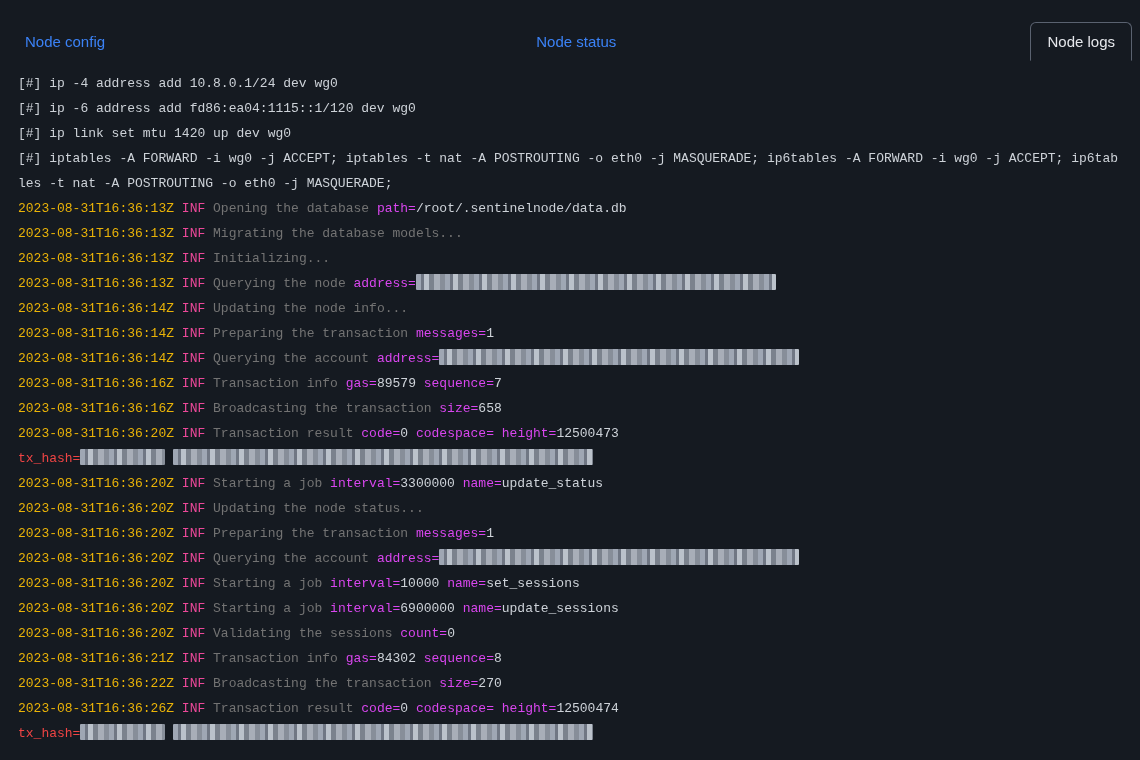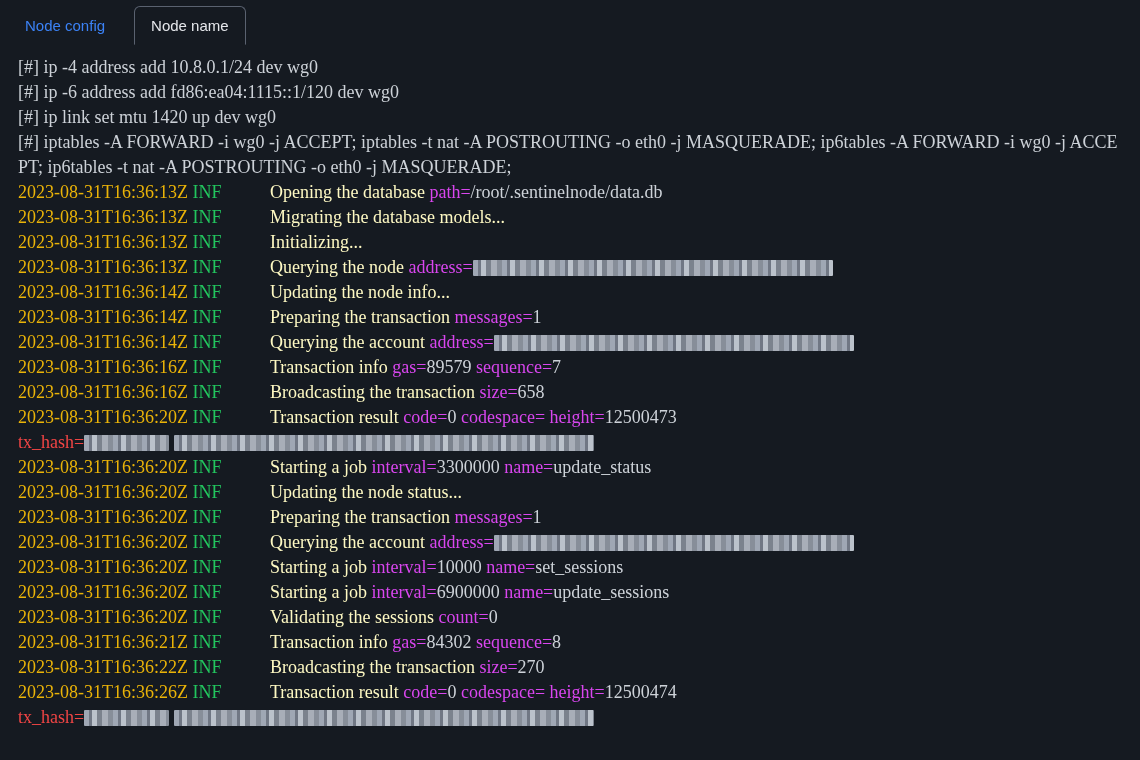--- a/index.html
+++ b/index.html
@@ -8,54 +8,55 @@
       color: #cdd2d8;
       font-family: 'Segoe UI', Tahoma, sans-serif;
       width: 1140px;
       height: 760px;
       overflow: hidden;
       display: flex;
       flex-direction: column;
     }
     .tabs {
       display: flex;
-      padding: 6px 8px 0 8px;
-      gap: 12px;
+      padding: 22px 8px 0 8px;
+      gap: 5px;
+      justify-content: space-between;
     }
     .tab {
       padding: 10px 16px;
       color: #3b82f6;
       cursor: pointer;
       border: 1px solid transparent;
       border-radius: 6px 6px 0 0;
       font-size: 15px;
     }
     .tab.active {
       color: #e5e7eb;
       border: 1px solid #5a6270;
       border-bottom: 1px solid #151a21;
       position: relative;
       z-index: 2;
     }
     .log-container {
       flex: 1;
       overflow-y: scroll;
       padding: 10px 18px 40px 18px;
-      font-family: Liberation Serif, serif;
-      font-size: 18px;
+      font-family: Liberation Mono, monospace;
+      font-size: 13px;
       line-height: 25px;
       white-space: pre-wrap;
       word-break: break-all;
     }
     .log-container::-webkit-scrollbar { width: 16px; }
     .log-container::-webkit-scrollbar-track { background: #2b2f36; }
     .log-container::-webkit-scrollbar-thumb { background: #6b7280; }
     .ts { color: #eab308; }
-    .lvl { color: #22c55e; }
-    .msg { color: #fef9c3; margin-left: 44px; }
+    .lvl { color: #ec4899; }
+    .msg { color: #737373; }
     .kv { color: #d946ef; }
     .val { color: #cdd2d8; text-align: right; }
     .txh { color: #ef4444; }
     .plain { color: #cdd2d8; }
     .cen {
       display: inline-block;
       vertical-align: -3px;
       height: 16px;
       background: repeating-linear-gradient(90deg,
         #9ca3af 0 5px, #717884 5px 8px, #b6bcc4 8px 13px, #7b828c 13px 18px,
@@ -65,16 +66,17 @@
     }
     .cen.w360 { width: 360px; }
     .cen.w85  { width: 85px;  }
     .cen.w420 { width: 420px; }
   </style>
 </head>
 <body>
 
 <div class="tabs">
   <div class="tab">Node config</div>
-  <div class="tab active">Node name</div>
+  <div class="tab">Node status</div>
+  <div class="tab active">Node logs</div>
 </div>
 
 <div class="log-container" id="logpane"><div class="plain">[#] ip -4 address add 10.8.0.1/24 dev wg0</div><div class="plain">[#] ip -6 address add fd86:ea04:1115::1/120 dev wg0</div><div class="plain">[#] ip link set mtu 1420 up dev wg0</div><div class="plain">[#] iptables -A FORWARD -i wg0 -j ACCEPT; iptables -t nat -A POSTROUTING -o eth0 -j MASQUERADE; ip6tables -A FORWARD -i wg0 -j ACCEPT; ip6tables -t nat -A POSTROUTING -o eth0 -j MASQUERADE;</div><div><span class="ts">2023-08-31T16:36:13Z</span> <span class="lvl">INF</span> <span class="msg">Opening the database</span> <span class="kv">path=</span><span class="val">/root/.sentinelnode/data.db</span></div><div><span class="ts">2023-08-31T16:36:13Z</span> <span class="lvl">INF</span> <span class="msg">Migrating the database models...</span></div><div><span class="ts">2023-08-31T16:36:13Z</span> <span class="lvl">INF</span> <span class="msg">Initializing...</span></div><div><span class="ts">2023-08-31T16:36:13Z</span> <span class="lvl">INF</span> <span class="msg">Querying the node</span> <span class="kv">address=</span><span class="cen w360"></span></div><div><span class="ts">2023-08-31T16:36:14Z</span> <span class="lvl">INF</span> <span class="msg">Updating the node info...</span></div><div><span class="ts">2023-08-31T16:36:14Z</span> <span class="lvl">INF</span> <span class="msg">Preparing the transaction</span> <span class="kv">messages=</span><span class="val">1</span></div><div><span class="ts">2023-08-31T16:36:14Z</span> <span class="lvl">INF</span> <span class="msg">Querying the account</span> <span class="kv">address=</span><span class="cen w360"></span></div><div><span class="ts">2023-08-31T16:36:16Z</span> <span class="lvl">INF</span> <span class="msg">Transaction info</span> <span class="kv">gas=</span><span class="val">89579</span> <span class="kv">sequence=</span><span class="val">7</span></div><div><span class="ts">2023-08-31T16:36:16Z</span> <span class="lvl">INF</span> <span class="msg">Broadcasting the transaction</span> <span class="kv">size=</span><span class="val">658</span></div><div><span class="ts">2023-08-31T16:36:20Z</span> <span class="lvl">INF</span> <span class="msg">Transaction result</span> <span class="kv">code=</span><span class="val">0</span> <span class="kv">codespace=</span><span class="val"></span> <span class="kv">height=</span><span class="val">12500473</span></div><div><span class="txh">tx_hash=</span><span class="cen w85"></span> <span class="cen w420"></span></div><div><span class="ts">2023-08-31T16:36:20Z</span> <span class="lvl">INF</span> <span class="msg">Starting a job</span> <span class="kv">interval=</span><span class="val">3300000</span> <span class="kv">name=</span><span class="val">update_status</span></div><div><span class="ts">2023-08-31T16:36:20Z</span> <span class="lvl">INF</span> <span class="msg">Updating the node status...</span></div><div><span class="ts">2023-08-31T16:36:20Z</span> <span class="lvl">INF</span> <span class="msg">Preparing the transaction</span> <span class="kv">messages=</span><span class="val">1</span></div><div><span class="ts">2023-08-31T16:36:20Z</span> <span class="lvl">INF</span> <span class="msg">Querying the account</span> <span class="kv">address=</span><span class="cen w360"></span></div><div><span class="ts">2023-08-31T16:36:20Z</span> <span class="lvl">INF</span> <span class="msg">Starting a job</span> <span class="kv">interval=</span><span class="val">10000</span> <span class="kv">name=</span><span class="val">set_sessions</span></div><div><span class="ts">2023-08-31T16:36:20Z</span> <span class="lvl">INF</span> <span class="msg">Starting a job</span> <span class="kv">interval=</span><span class="val">6900000</span> <span class="kv">name=</span><span class="val">update_sessions</span></div><div><span class="ts">2023-08-31T16:36:20Z</span> <span class="lvl">INF</span> <span class="msg">Validating the sessions</span> <span class="kv">count=</span><span class="val">0</span></div><div><span class="ts">2023-08-31T16:36:21Z</span> <span class="lvl">INF</span> <span class="msg">Transaction info</span> <span class="kv">gas=</span><span class="val">84302</span> <span class="kv">sequence=</span><span class="val">8</span></div><div><span class="ts">2023-08-31T16:36:22Z</span> <span class="lvl">INF</span> <span class="msg">Broadcasting the transaction</span> <span class="kv">size=</span><span class="val">270</span></div><div><span class="ts">2023-08-31T16:36:26Z</span> <span class="lvl">INF</span> <span class="msg">Transaction result</span> <span class="kv">code=</span><span class="val">0</span> <span class="kv">codespace=</span><span class="val"></span> <span class="kv">height=</span><span class="val">12500474</span></div><div><span class="txh">tx_hash=</span><span class="cen w85"></span> <span class="cen w420"></span></div></div>
 
 </body></html>

